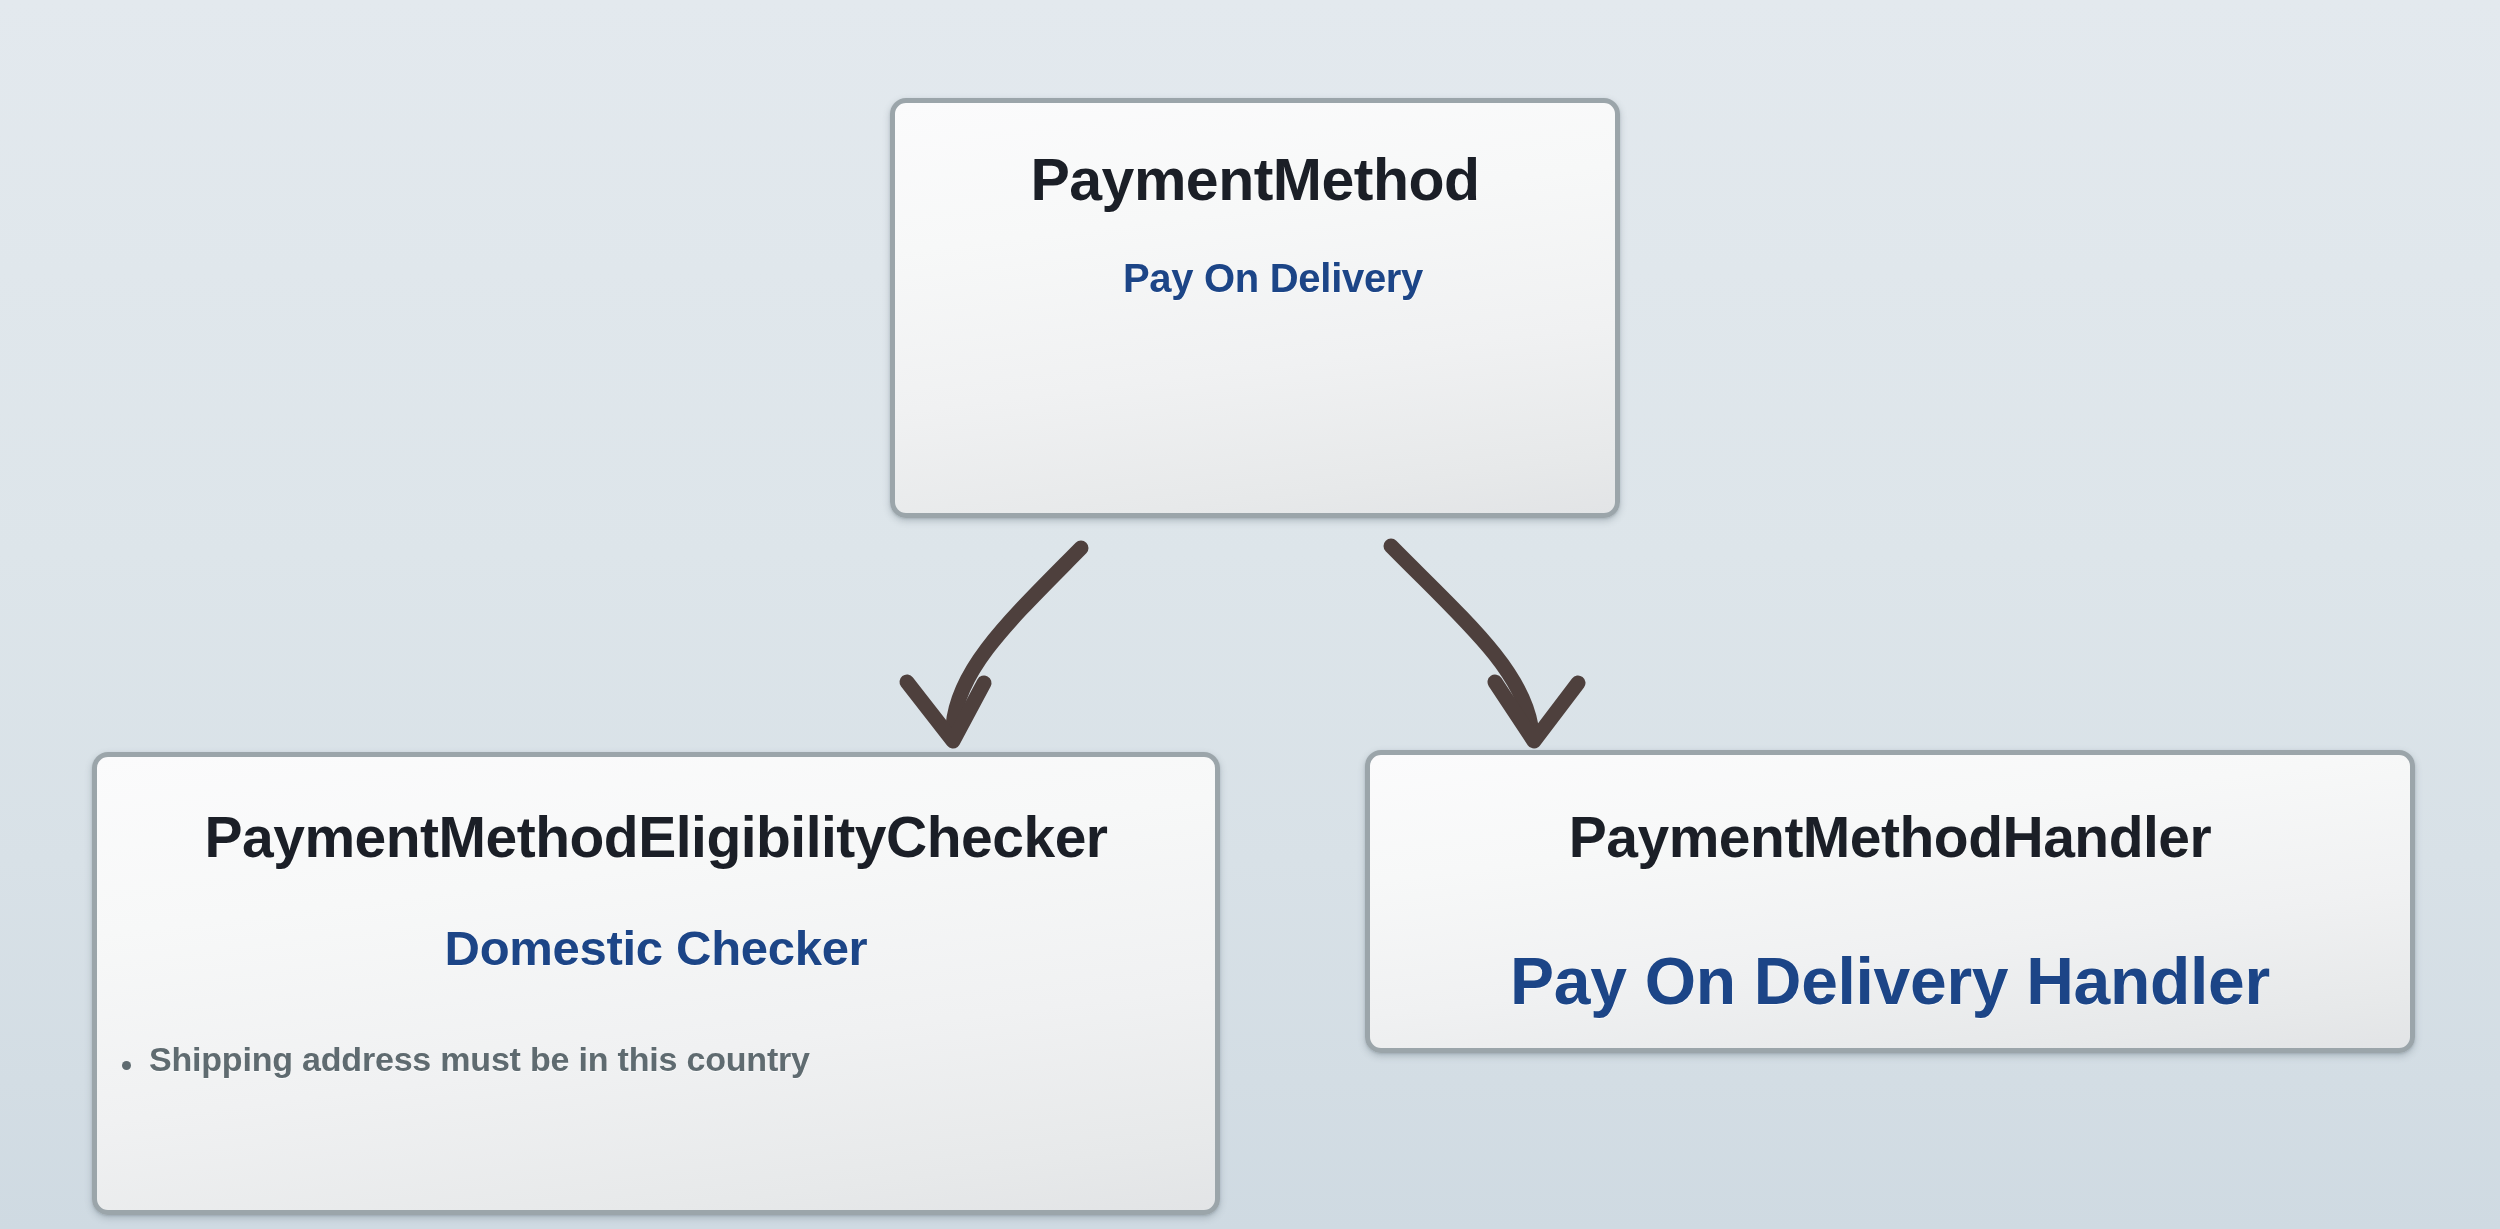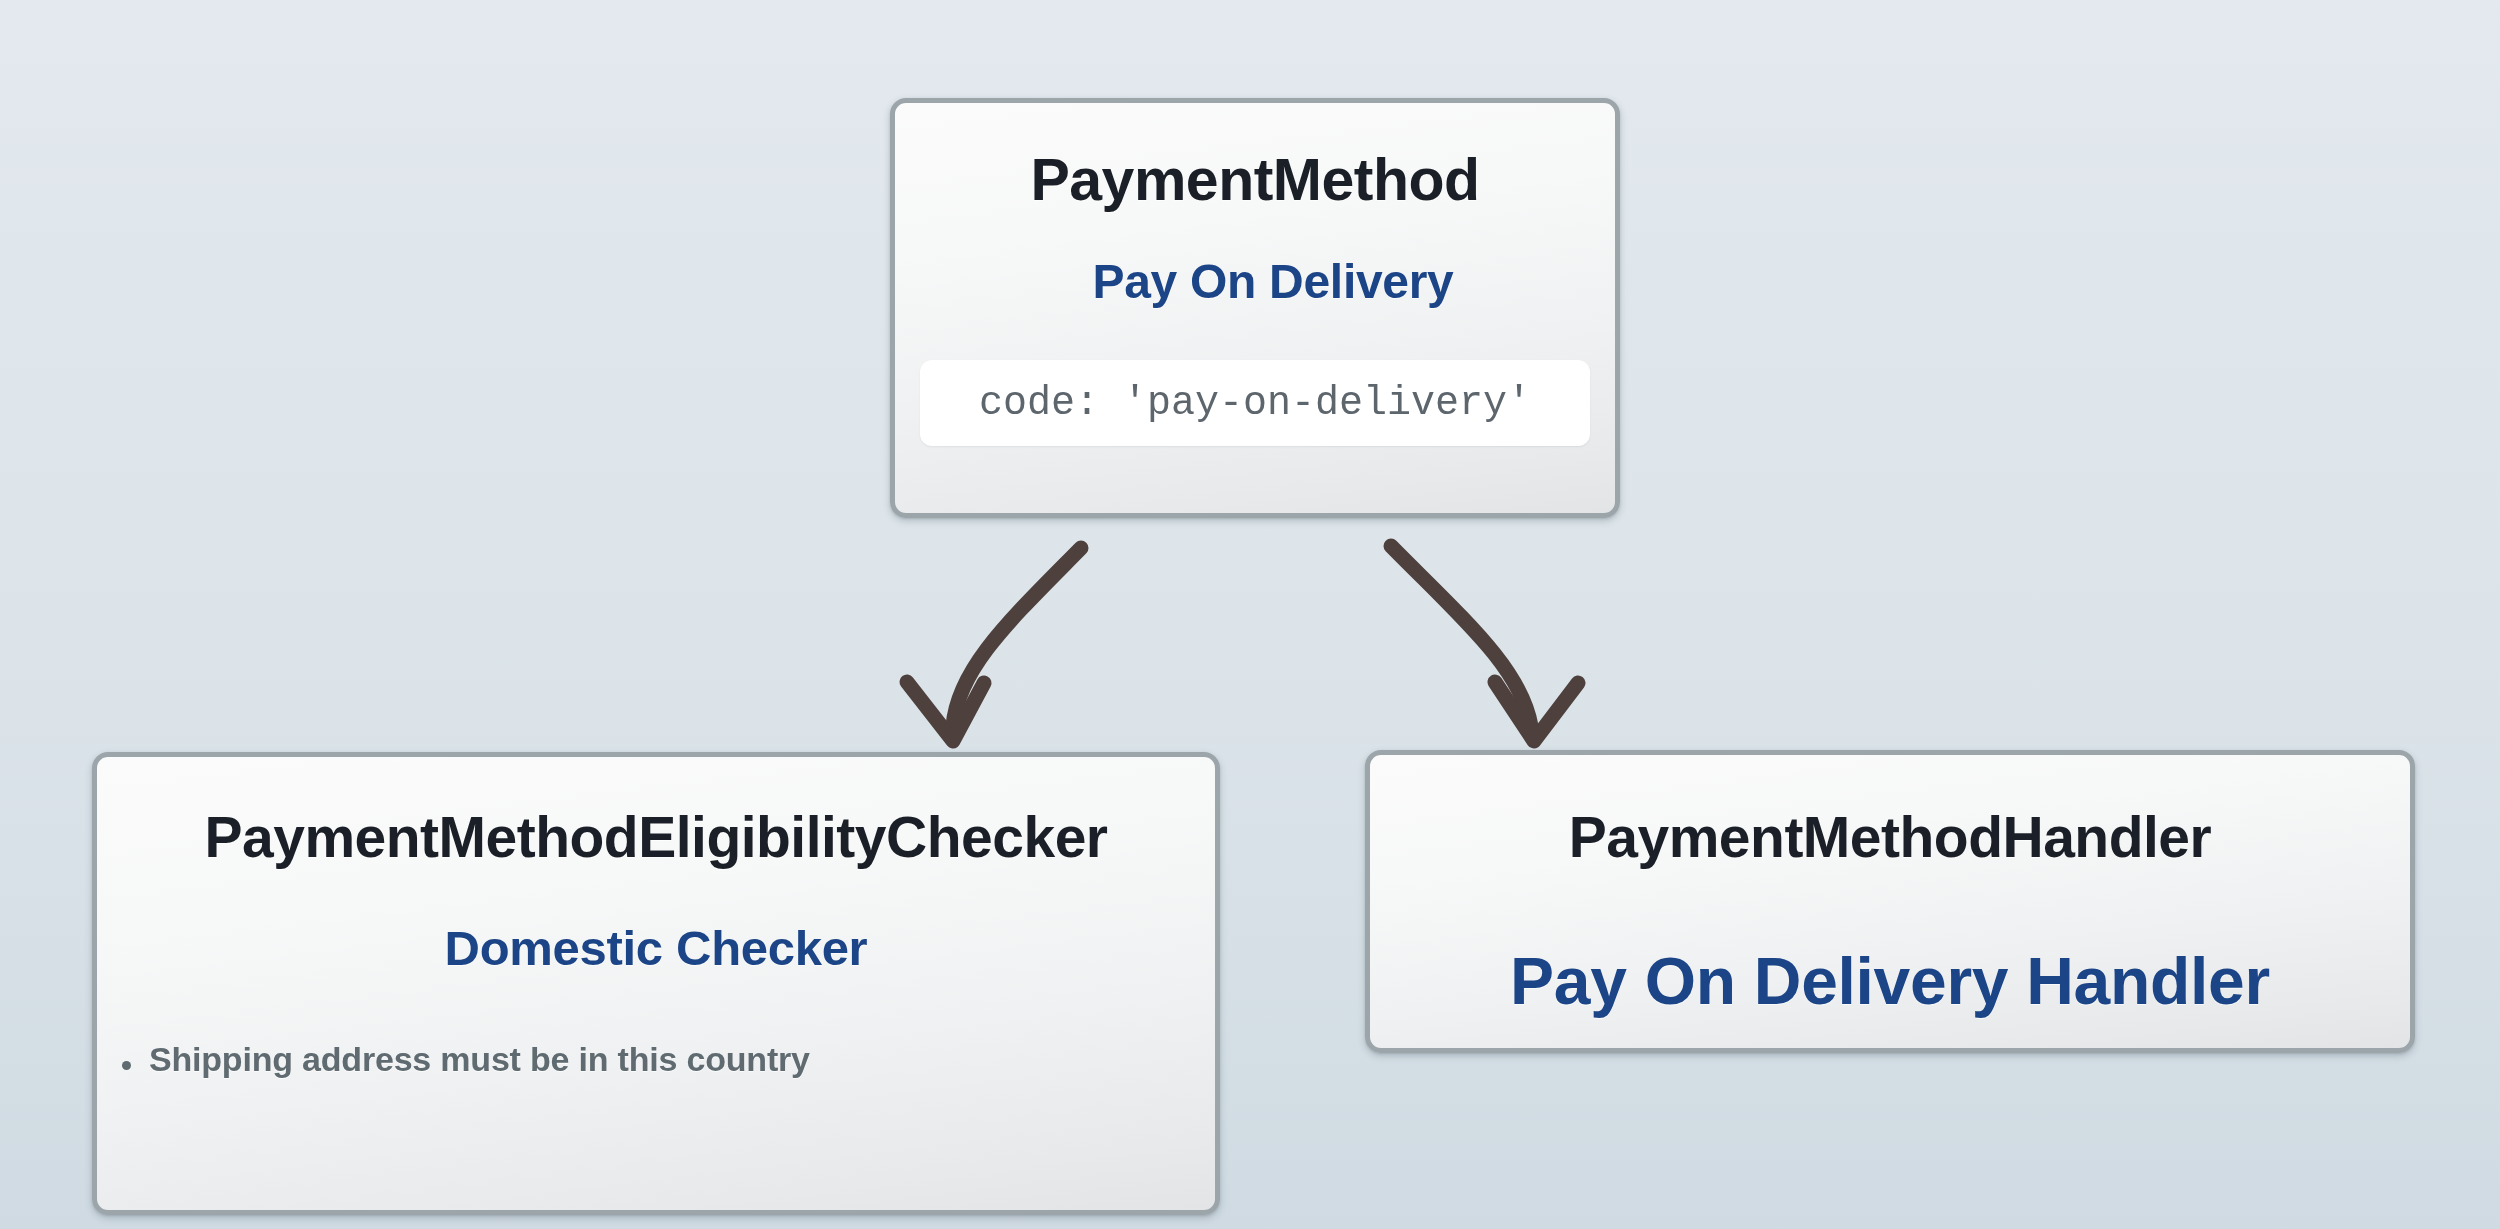--- a/index.html
+++ b/index.html
@@ -118,21 +118,21 @@
   
 
   
   #card-payment-method {
     left:890px;  top:98px;
     width:730px; height:420px;
     padding:28px 36px 34px;
     justify-content:flex-start;
   }
   #card-payment-method .card-title    { font-size:59px; line-height:1.0; margin-top:20px; }
-  #card-payment-method .card-subtitle { font-size:48px; line-height:1.0; margin-top:48px;margin-left:36px; }
+  #card-payment-method .card-subtitle { font-size:40px; line-height:1.0; margin-top:48px;margin-left:36px; }
   #card-payment-method .code-chip {
     margin-top:54px;
     width:670px; height:86px;
     font-size:40px;
   }
 
   
   #card-eligibility-checker {
     left:92px;  top:752px;
     width:1128px; height:463px;
@@ -168,21 +168,20 @@
 
     <g>
       <path d="M 1391 546 C 1462 618 1521 668 1531 726" fill="none" stroke="#4e403d" stroke-width="15" stroke-linecap="round"></path>
       <path d="M 1495 682 L 1534 741 L 1578 683" fill="none" stroke="#4e403d" stroke-width="15" stroke-linecap="round" stroke-linejoin="round"></path>
     </g>
   </svg>
 
   <div class="card" id="card-payment-method">
     <div class="card-title">PaymentMethod</div>
     <div class="card-subtitle">Pay On Delivery</div>
-    <div class="code-chip">code: 'pay-on-delivery'</div>
   </div>
 
   <div class="card" id="card-eligibility-checker">
     <div class="card-title">PaymentMethodEligibilityChecker</div>
     <div class="card-subtitle">Domestic Checker</div>
     <ul class="rules">
       <li class="rule-item">
         <span class="rule-bullet"></span>
         <span>Shipping address must be in this country</span>
       </li>

